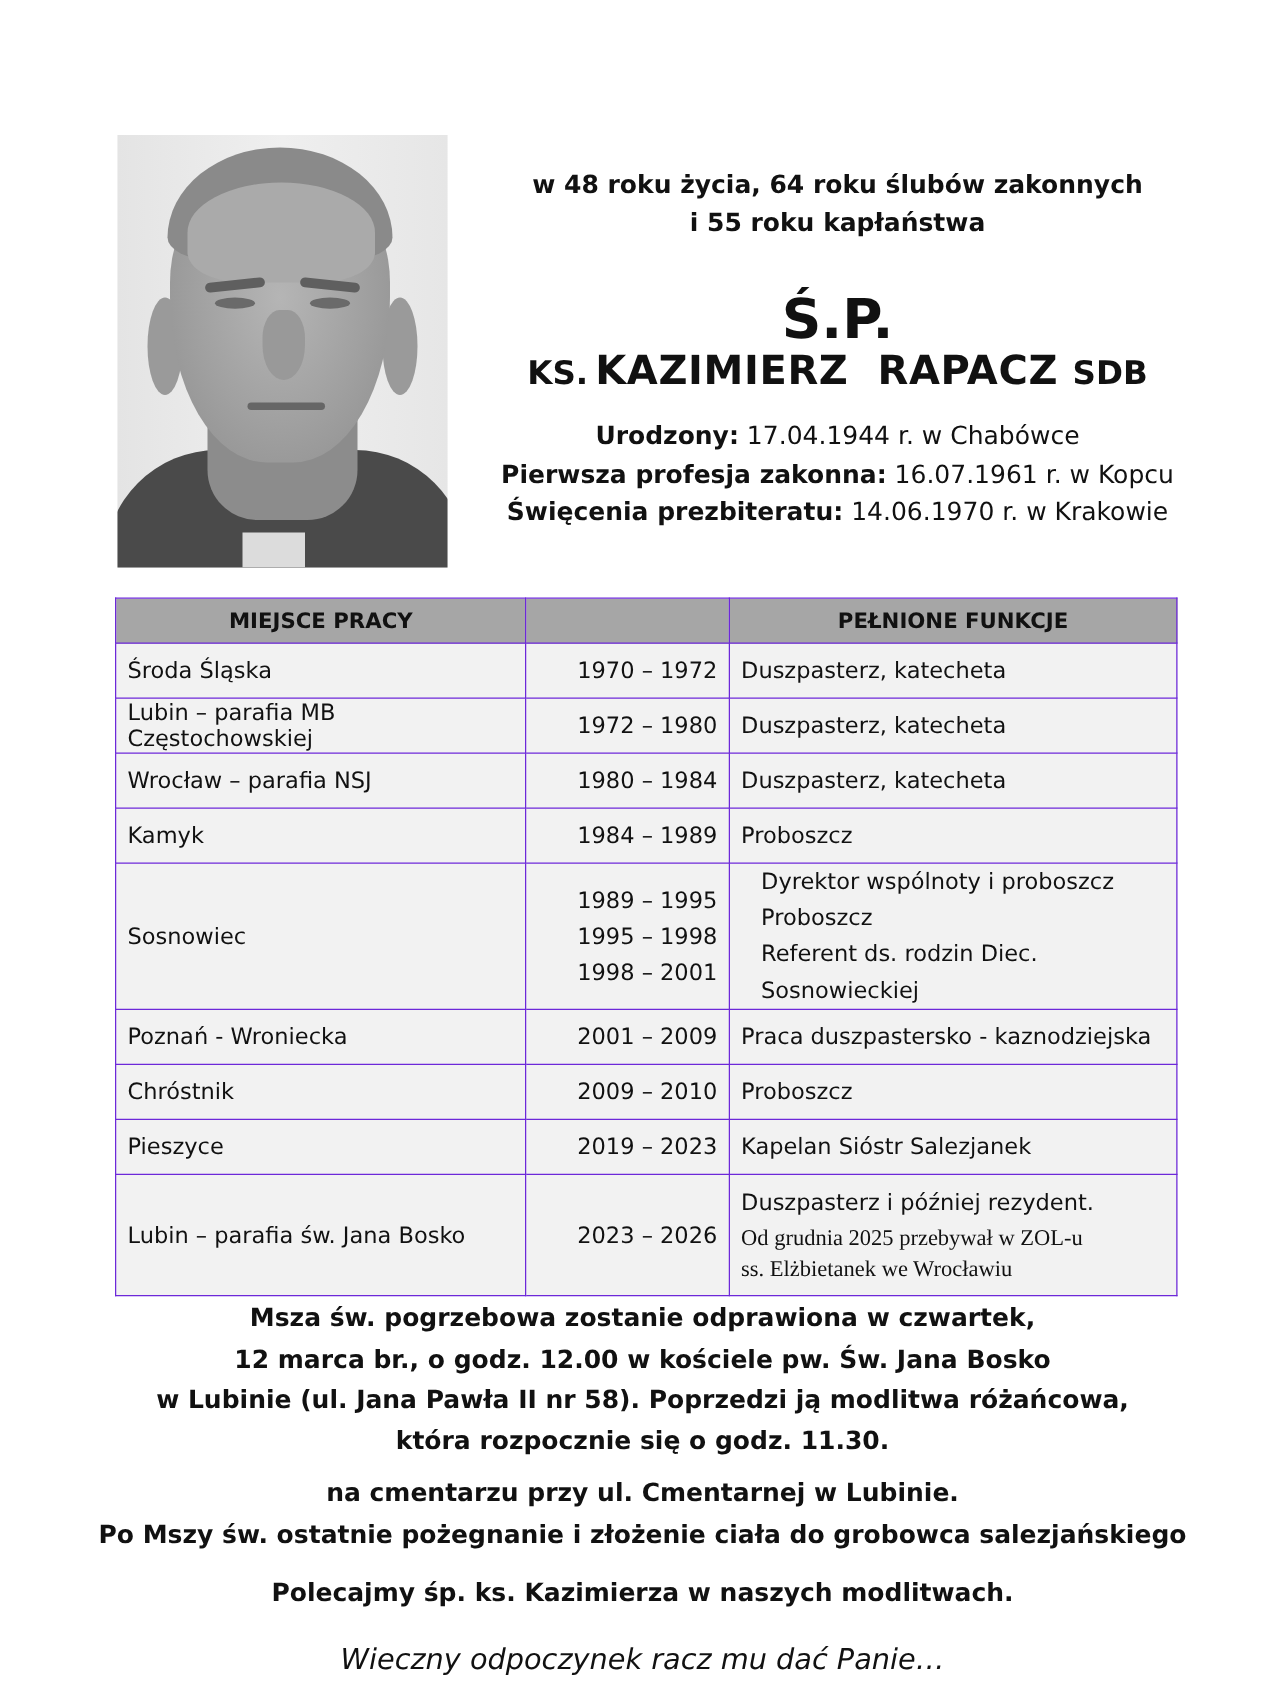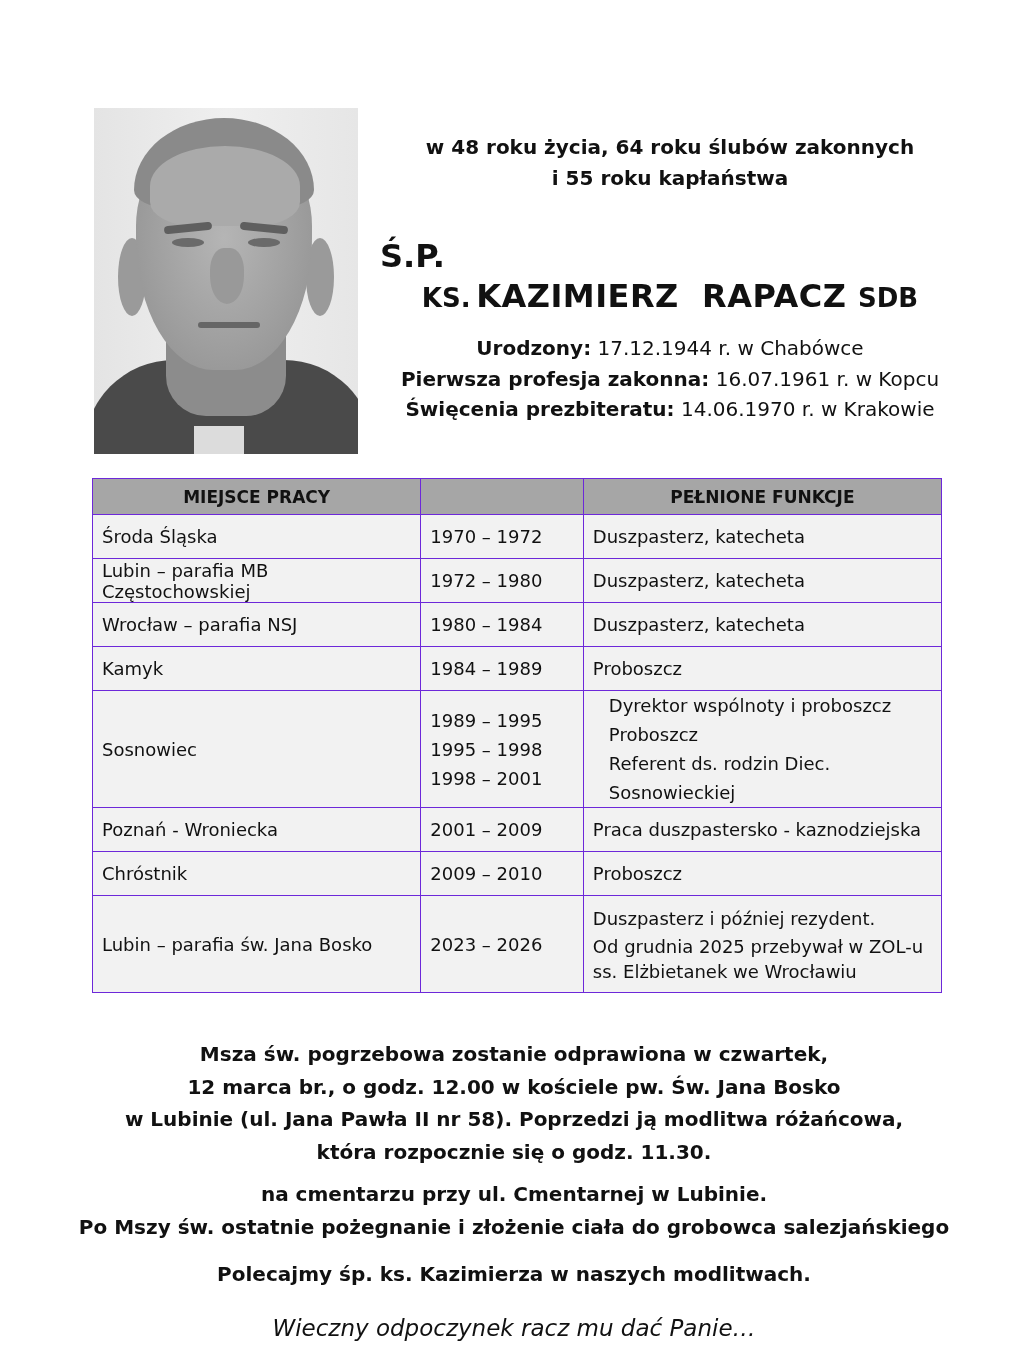--- a/index.html
+++ b/index.html
@@ -43,22 +43,22 @@
       background:#999; border-radius: 40% 40% 50% 50%; }
     .photo .mouth { position:absolute; left:104px; top:214px; width:62px; height:6px;
       background:#666; border-radius:3px; }
 
     
     .intro {
       position: absolute; left: 380px; top: 132px; width: 580px; text-align: center;
       font-weight: bold; font-size: 20px; line-height: 31px;
     }
     .sp {
-      position: absolute; left: 380px; top: 236px; width: 580px; text-align: left;
-      font-weight: bold; font-size: 32px; line-height: 40px;
+      position: absolute; left: 380px; top: 236px; width: 580px; text-align: center;
+      font-weight: bold; font-size: 44px; line-height: 40px;
     }
     .name {
       position: absolute; left: 380px; top: 276px; width: 580px; text-align: center;
       font-weight: bold; line-height: 40px; white-space: nowrap;
     }
     .name .ks { font-size: 26px; }
     .name .full { font-size: 32px; letter-spacing: 0.5px; }
     .name .sdb { font-size: 26px; }
     .facts {
       position: absolute; left: 380px; top: 333px; width: 580px; text-align: center;
@@ -74,25 +74,25 @@
     .table td, .table th {
       border: 1px solid #6d28d9; padding: 0 9px; vertical-align: middle;
     }
     .table th {
       background: #a6a6a6; height: 35px; font-weight: bold; font-size: 17px; text-align: center;
     }
     .table td { background: #f2f2f2; height: 43px; }
     .col-place { width: 310px; }
     .col-years { width: 144px; text-align: center; }
     .col-func { width: 340px; }
-    .table td.col-years { text-align: left; }
+    .table td.col-years { text-align: right; }
     .multi div { line-height: 29px; }
     .multi-func div { line-height: 29px; margin-left: 16px; }
     .last-func .l1 { line-height: 30px; }
-    .last-func .l2 { line-height: 25px; }
+    .last-func .l2 { line-height: 25px; font-family: Liberation Serif, serif; }
 
     
     .mass {
       position: absolute; left: 40px; top: 1038px; width: 948px; text-align: center;
       font-weight: bold; font-size: 20px; line-height: 32.5px;
     }
     .burial {
       position: absolute; left: 40px; top: 1178px; width: 948px; text-align: center;
       font-weight: bold; font-size: 20px; line-height: 33px;
     }
@@ -133,21 +133,21 @@
 
 <div class="sp">Ś.P.</div>
 
 <div class="name">
   <span class="ks">KS.</span>
   <span class="full"> <span style="white-space:pre">KAZIMIERZ  RAPACZ</span> </span>
   <span class="sdb">SDB</span>
 </div>
 
 <div class="facts">
-  <div><span class="k">Urodzony:</span><span> 17.12.1944 r. w Chabówce</span></div>
+  <div><span class="k">Urodzony:</span><span> 17.04.1944 r. w Chabówce</span></div>
   <div><span class="k">Pierwsza profesja zakonna:</span><span> 16.07.1961 r. w Kopcu</span></div>
   <div><span class="k">Święcenia prezbiteratu:</span><span> 14.06.1970 r. w Krakowie</span></div>
 </div>
 
 <table class="table">
   <thead>
     <tr>
       <th class="col-place">MIEJSCE  PRACY</th>
       <th class="col-years"></th>
       <th class="col-func">PEŁNIONE  FUNKCJE</th>
@@ -190,20 +190,25 @@
     <tr>
       <td>Poznań - Wroniecka</td>
       <td class="col-years">2001 – 2009</td>
       <td>Praca duszpastersko - kaznodziejska</td>
     </tr>
     <tr>
       <td>Chróstnik</td>
       <td class="col-years">2009 – 2010</td>
       <td>Proboszcz</td>
     </tr>
+    <tr>
+      <td>Pieszyce</td>
+      <td class="col-years">2019 – 2023</td>
+      <td>Kapelan Sióstr Salezjanek</td>
+    </tr>
     <tr style="height:97px">
       <td>Lubin – parafia św. Jana Bosko</td>
       <td class="col-years">2023 – 2026</td>
       <td class="last-func">
         <div class="l1">Duszpasterz i później rezydent.</div>
         <div class="l2">Od grudnia 2025 przebywał w ZOL-u</div>
         <div class="l2">ss. Elżbietanek we Wrocławiu</div>
       </td>
     </tr>
   </tbody>

